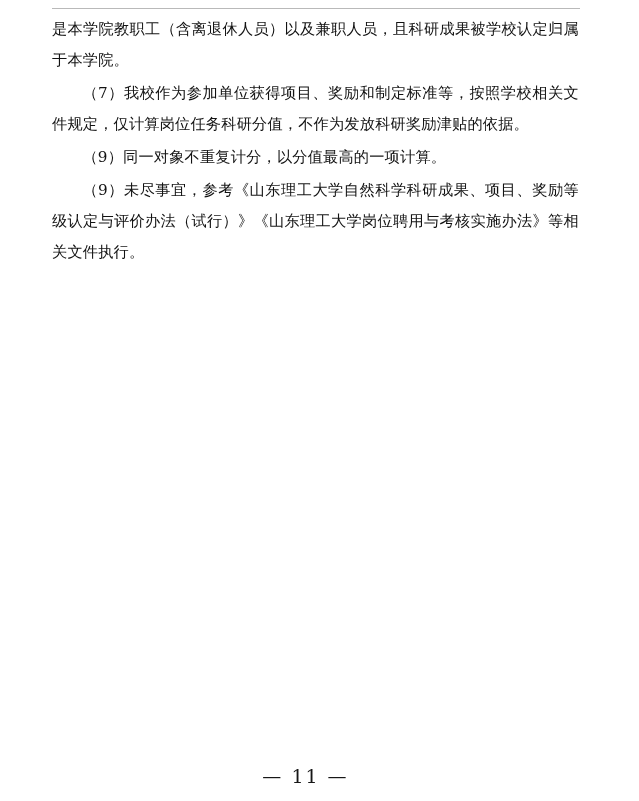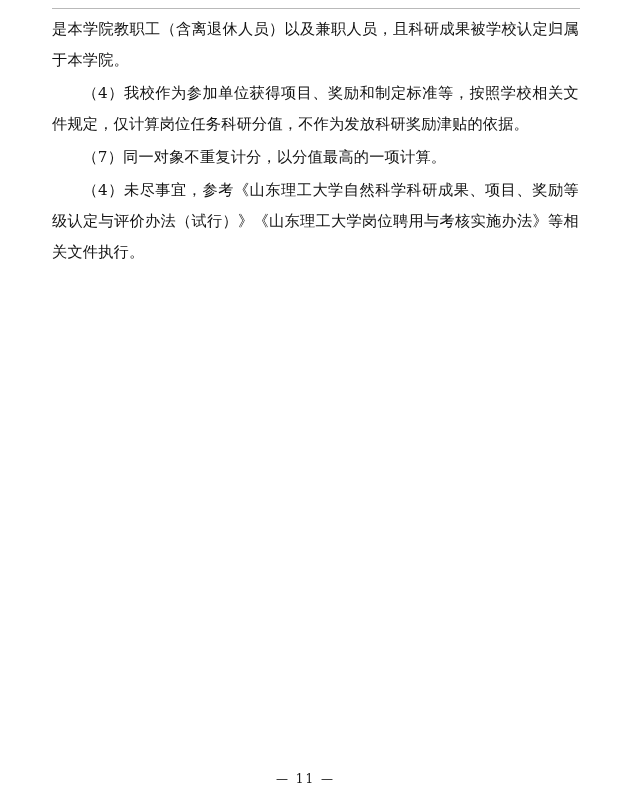--- a/index.html
+++ b/index.html
@@ -63,37 +63,37 @@
   }
   .footer {
     position: absolute;
     left: 0;
     right: 0;
     bottom: 14px;
     text-align: center;
     padding-right: 28px;
   }
   .page-number {
-    font-size: 12px;
+    font-size: 19px;
     letter-spacing: 2px;
     color: #171717;
   }
 </style>
 </head>
 <body>
 
 <div class="page">
 
   <div class="rule"></div>
 
   <div class="body-text">
     <p class="para">是本学院教职工（含离退休人员）以及兼职人员，且科研成果被学校认定归属于本学院。</p>
-    <p class="para indent">（4）我校作为参加单位获得项目、奖励和制定标准等，按照学校相关文件规定，仅计算岗位任务科研分值，不作为发放科研奖励津贴的依据。</p>
-    <p class="para indent">（7）同一对象不重复计分，以分值最高的一项计算。</p>
-    <p class="para indent">（4）未尽事宜，参考《山东理工大学自然科学科研成果、项目、奖励等级认定与评价办法（试行）》《山东理工大学岗位聘用与考核实施办法》等相关文件执行。</p>
+    <p class="para indent">（7）我校作为参加单位获得项目、奖励和制定标准等，按照学校相关文件规定，仅计算岗位任务科研分值，不作为发放科研奖励津贴的依据。</p>
+    <p class="para indent">（9）同一对象不重复计分，以分值最高的一项计算。</p>
+    <p class="para indent">（9）未尽事宜，参考《山东理工大学自然科学科研成果、项目、奖励等级认定与评价办法（试行）》《山东理工大学岗位聘用与考核实施办法》等相关文件执行。</p>
   </div>
 
 
   <div class="footer">
     <span class="page-number">— 11 —</span>
   </div>
 
 </div>
 
 </body></html>

